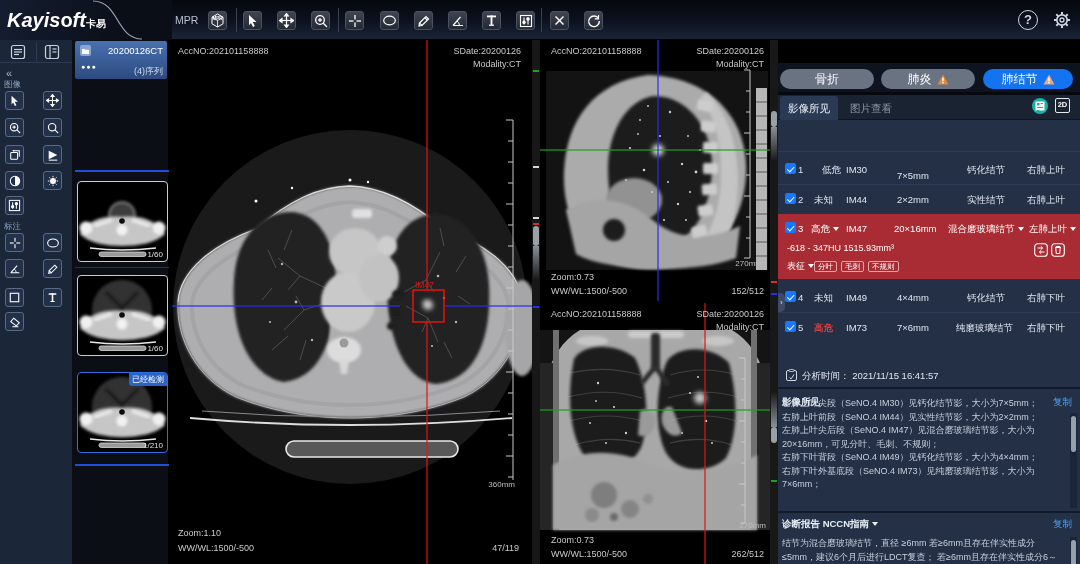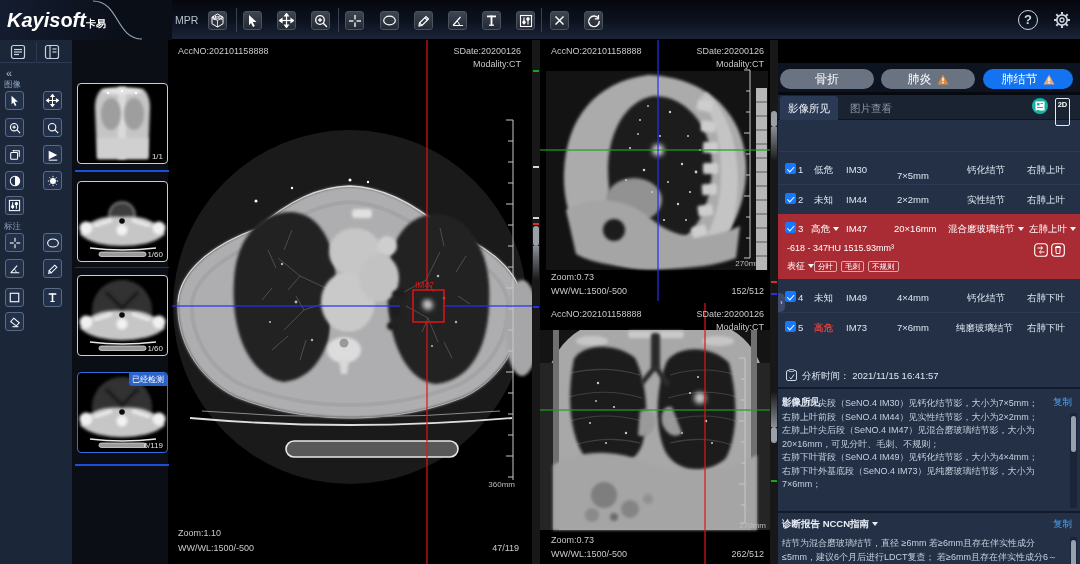--- a/index.html
+++ b/index.html
@@ -304,33 +304,29 @@
     </div>
   <div class="ibox" style="left:5px;top:272px">
       <svg width="12" height="12" viewBox="0 0 14 14" fill="none" stroke="#fff" stroke-width="1.2">
         <path d="M5.5 2.5 L12 8 L8.5 11.5 L2 6.5 Z"></path>
         <line x1="4" y1="12.5" x2="11" y2="12.5"></line>
       </svg>
     </div>
 </div>
 
 <div id="thumbs" class="abs">
-  <div class="thumb" style="top:43px">
-    <svg width="89" height="79" viewBox="0 0 89 79">
-      <path d="M24 5 L65 5 C70 9 72 16 72 24 L70 75 L19 75 L17 24 C17 16 19 9 24 5 Z" fill="#c5c5c5" filter="url(#b1)"></path>
-      <rect x="40" y="3" width="8" height="72" fill="#dadada" filter="url(#b1)"></rect>
-      <ellipse cx="33" cy="30" rx="10" ry="16" fill="#9e9e9e" filter="url(#b1)"></ellipse>
-      <ellipse cx="56" cy="30" rx="10" ry="16" fill="#9e9e9e" filter="url(#b1)"></ellipse>
-      <rect x="20" y="54" width="50" height="20" fill="#d0d0d0" filter="url(#b1)"></rect>
-      <ellipse cx="44" cy="7" rx="20" ry="3.5" fill="#e4e4e4" filter="url(#b1)"></ellipse>
-      <circle cx="30" cy="9" r="1.2" fill="#fff"></circle>
-        <circle cx="44" cy="7" r="1.2" fill="#fff"></circle>
-        <circle cx="58" cy="9" r="1.2" fill="#fff"></circle>
-    </svg>
-    <div class="tlabel">1/1</div></div>
+  <div id="serhdr" class="abs">
+    <div class="abs" style="left:5px;top:4px;width:11px;height:11px;background:#8aa5d4;border-radius:2px"></div>
+      <svg class="abs" style="left:7px;top:7px" width="7" height="6" viewBox="0 0 7 6">
+        <path d="M0 1 L2.5 1 L3.2 1.8 L7 1.8 L7 6 L0 6 Z" fill="#fff"></path>
+      </svg>
+    <div class="abs" style="right:4px;top:4px;color:#fff;font-size:9.5px">20200126CT</div>
+    <div class="abs" style="left:6px;top:22px;color:#fff;font-size:7px;letter-spacing:1px">●●●</div>
+    <div class="abs" style="right:4px;top:24px;color:#ccd8ec;font-size:9px">(4)序列</div>
+  </div>
   <div class="bluline" style="top:130px"></div>
   <div class="thumb" style="top:141px">
     <svg width="89" height="79" viewBox="0 0 89 79">
       <circle cx="44" cy="33" r="13" fill="#3c3c3c" stroke="#8a8a8a" stroke-width="1.5" filter="url(#b1)"></circle>
       <path d="M2 52 C10 38 26 33 44 35 C62 33 78 38 87 52 C78 61 60 64 44 64 C28 64 11 61 2 52 Z" fill="#c6c6c6" filter="url(#b1)"></path>
       <circle cx="8" cy="46" r="6.5" fill="#f0f0f0" filter="url(#b1)"></circle>
       <circle cx="81" cy="46" r="6.5" fill="#f0f0f0" filter="url(#b1)"></circle>
       <circle cx="44" cy="48" r="5.5" fill="#f2f2f2" filter="url(#b1)"></circle>
       <circle cx="44" cy="39" r="2.8" fill="#0c0c0c"></circle>
       <path d="M16 44 L34 38 M54 38 L72 44" stroke="#efefef" stroke-width="3" filter="url(#b1)"></path>
@@ -359,21 +355,21 @@
       <path d="M28 16 L44 32 L60 16" stroke="#1a1a1a" stroke-width="3.5" fill="none" filter="url(#b1)"></path>
       <path d="M2 52 C10 38 26 33 44 35 C62 33 78 38 87 52 C78 61 60 64 44 64 C28 64 11 61 2 52 Z" fill="#c6c6c6" filter="url(#b1)"></path>
       <circle cx="8" cy="46" r="6.5" fill="#f0f0f0" filter="url(#b1)"></circle>
       <circle cx="81" cy="46" r="6.5" fill="#f0f0f0" filter="url(#b1)"></circle>
       <circle cx="44" cy="48" r="5.5" fill="#f2f2f2" filter="url(#b1)"></circle>
       <circle cx="44" cy="39" r="2.8" fill="#0c0c0c"></circle>
       <path d="M16 44 L34 38 M54 38 L72 44" stroke="#efefef" stroke-width="3" filter="url(#b1)"></path>
       <path d="M12 66 Q44 70 78 66" stroke="#e8e8e8" stroke-width="1.6" fill="none"></path>
       <rect x="21" y="70" width="47" height="4.5" rx="2.2" fill="#9a9a9a" stroke="#d8d8d8" stroke-width="0.8"></rect>
     </svg>
-    <div class="tlabel">6/119</div>
+    <div class="tlabel">1/210</div>
     <div class="abs" style="right:0;top:0;background:#2a62c8;color:#fff;font-size:8px;padding:1px 3px;border-radius:0 0 0 3px;z-index:3">已经检测</div>
   </div>
   <div class="bluline" style="top:424px"></div>
 </div>
 
 <div id="axial" class="abs">
   <svg class="abs" style="left:0;top:0" width="360" height="524" viewBox="0 0 360 524">
     <defs>
       <filter id="b1" x="-30%" y="-30%" width="160%" height="160%">
           <feGaussianBlur stdDeviation="1.6"></feGaussianBlur>
@@ -701,29 +697,29 @@
     <div class="abs" style="left:64px;top:4px;width:58px;height:24px;color:#8c96a8;font-size:10.5px;text-align:center;line-height:24px">图片查看</div>
     <svg class="abs" style="left:1032px;top:0" width="0" height="0"></svg>
     <div class="abs" style="left:254px;top:6px;width:16px;height:16px;background:#17b2a7;border-radius:50%"></div>
     <svg class="abs" style="left:257px;top:9px" width="10" height="12" viewBox="0 0 10 12">
         <rect x="0.5" y="0.5" width="9" height="9" fill="#fff"></rect>
         <path d="M2 11 L2 9 L5 9 Z" fill="#17b2a7"></path>
         <rect x="2" y="2" width="2.5" height="2.5" fill="#17b2a7"></rect>
         <rect x="5.5" y="2" width="2.5" height="1" fill="#17b2a7"></rect>
         <rect x="2" y="6" width="6" height="1" fill="#17b2a7"></rect>
       </svg>
-    <div class="abs" style="left:277px;top:6px;width:15px;height:28px;border:1.5px solid #e6e9ee;border-radius:2px;color:#fff;font-size:7.5px;font-weight:bold;text-align:center;line-height:12px">2D</div>
+    <div class="abs" style="left:277px;top:6px;width:15px;height:15px;border:1.5px solid #e6e9ee;border-radius:2px;color:#fff;font-size:7.5px;font-weight:bold;text-align:center;line-height:12px">2D</div>
   </div>
 
   <div class="rsep" style="top:88px"></div>
 
   <div class="prow" style="top:91px;height:30px">
     <span class="chk" style="left:7px;top:9px"></span>
     <span class="abs" style="left:20px;top:10px">1</span>
-    <span class="abs" style="left:36px;top:10px">低危</span>
+    <span class="abs" style="left:44px;top:10px">低危</span>
     <span class="abs" style="left:68px;top:10px">IM30</span>
     <span class="abs" style="left:119px;top:16px">7×5mm</span>
     <span class="abs" style="left:189px;top:10px">钙化结节</span>
     <span class="abs" style="left:249px;top:10px">右肺上叶</span>
   </div>
   <div class="rsep" style="top:121px"></div>
 
   <div class="prow" style="top:121px;height:30px">
     <span class="chk" style="left:7px;top:9px"></span>
     <span class="abs" style="left:20px;top:10px">2</span>

